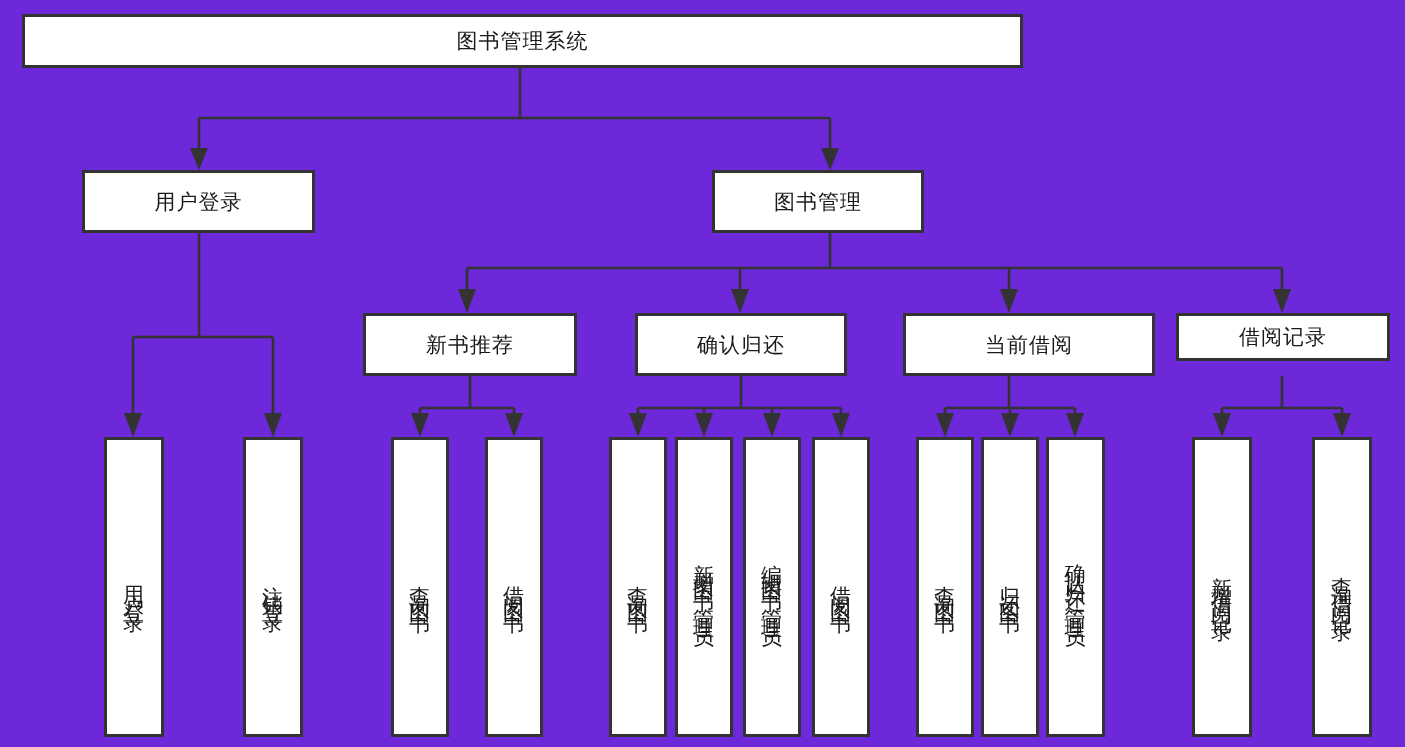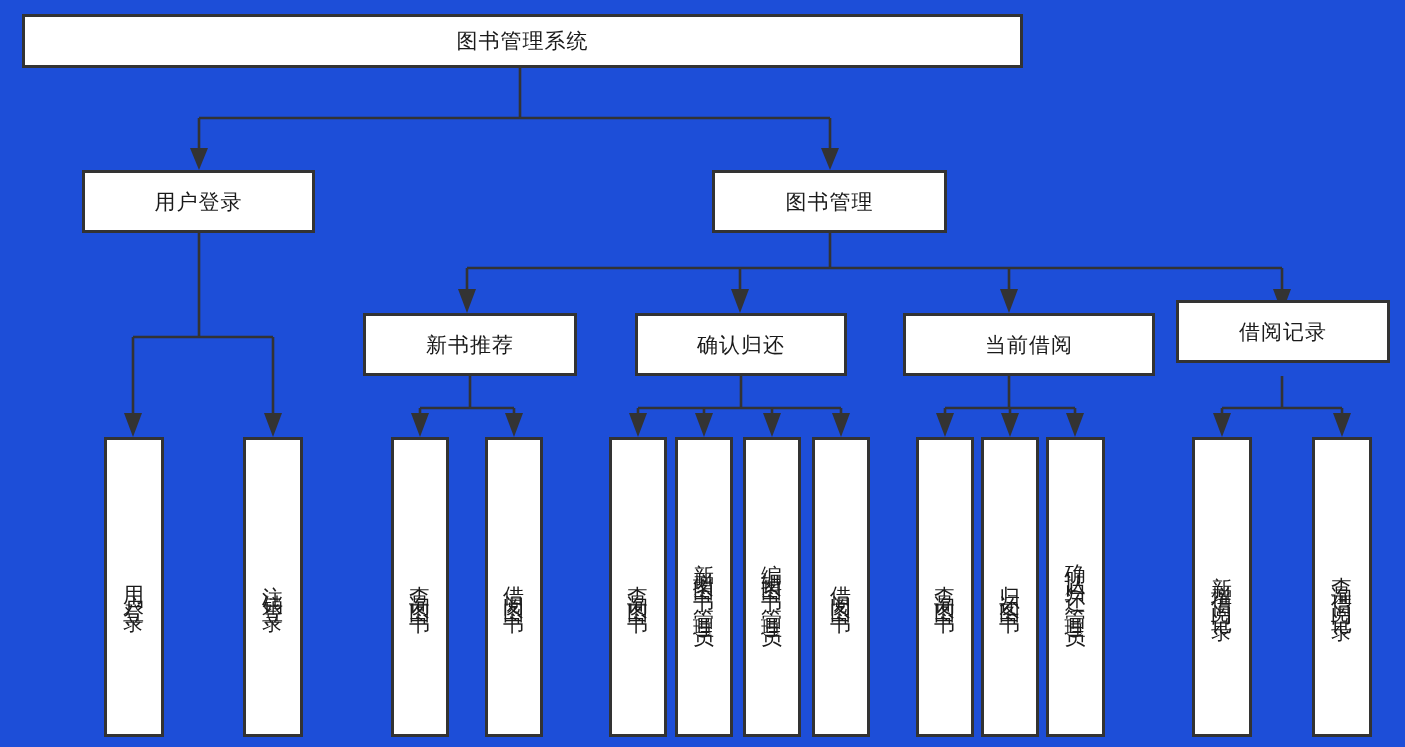--- a/index.html
+++ b/index.html
@@ -5,21 +5,21 @@
   html, body {
     margin: 0;
     padding: 0;
     background: #ffffff;
     font-family: "Liberation Sans", "DejaVu Sans", sans-serif;
   }
   #stage {
     position: relative;
     width: 1405px;
     height: 747px;
-    background: #1d4ed8;
+    background: #6d28d9;
     overflow: hidden;
   }
   #connectors {
     position: absolute;
     left: 0; top: 0;
     width: 1405px; height: 747px;
     z-index: 0;
   }
   #connectors line   { stroke: #333333; stroke-width: 2.6; }
   #connectors polygon{ fill: #333333; }
@@ -125,34 +125,34 @@
     <polygon points="1333,413 1351,413 1342,437"></polygon>
   </svg>
 
   <div class="node" style="left:22px;top:14px;width:1001px;height:54px">
     <span class="hlabel">图书管理系统</span>
   </div>
 
   <div class="node" style="left:82px;top:170px;width:233px;height:63px">
     <span class="hlabel">用户登录</span>
   </div>
-  <div class="node" style="left:712px;top:170px;width:235px;height:63px">
+  <div class="node" style="left:712px;top:170px;width:212px;height:63px">
     <span class="hlabel">图书管理</span>
   </div>
 
   <div class="node" style="left:363px;top:313px;width:214px;height:63px">
     <span class="hlabel">新书推荐</span>
   </div>
   <div class="node" style="left:635px;top:313px;width:212px;height:63px">
     <span class="hlabel">确认归还</span>
   </div>
   <div class="node" style="left:903px;top:313px;width:252px;height:63px">
     <span class="hlabel">当前借阅</span>
   </div>
-  <div class="node" style="left:1176px;top:300px;width:214px;height:63px">
+  <div class="node" style="left:1176px;top:313px;width:214px;height:48px">
     <span class="hlabel">借阅记录</span>
   </div>
 
   <div class="node leaf" style="left:104px;top:437px;width:60px;height:300px">
     <span class="vlabel">用户登录</span>
   </div>
   <div class="node leaf" style="left:243px;top:437px;width:60px;height:300px">
     <span class="vlabel">注销登录</span>
   </div>
 

